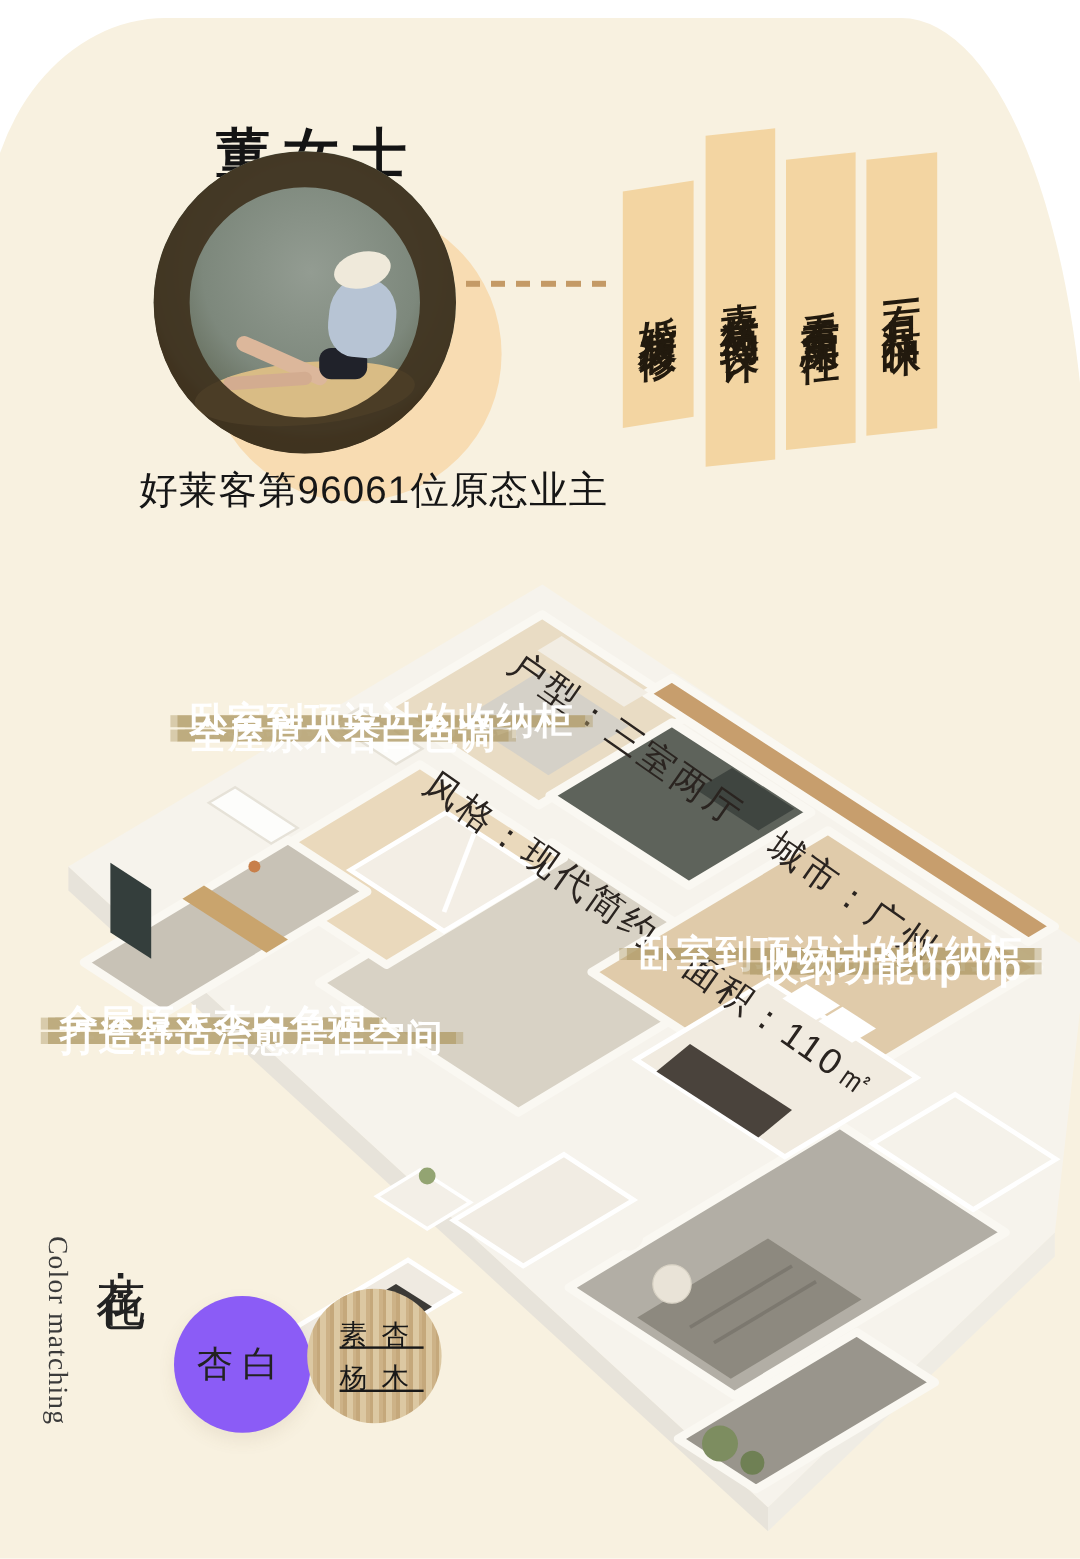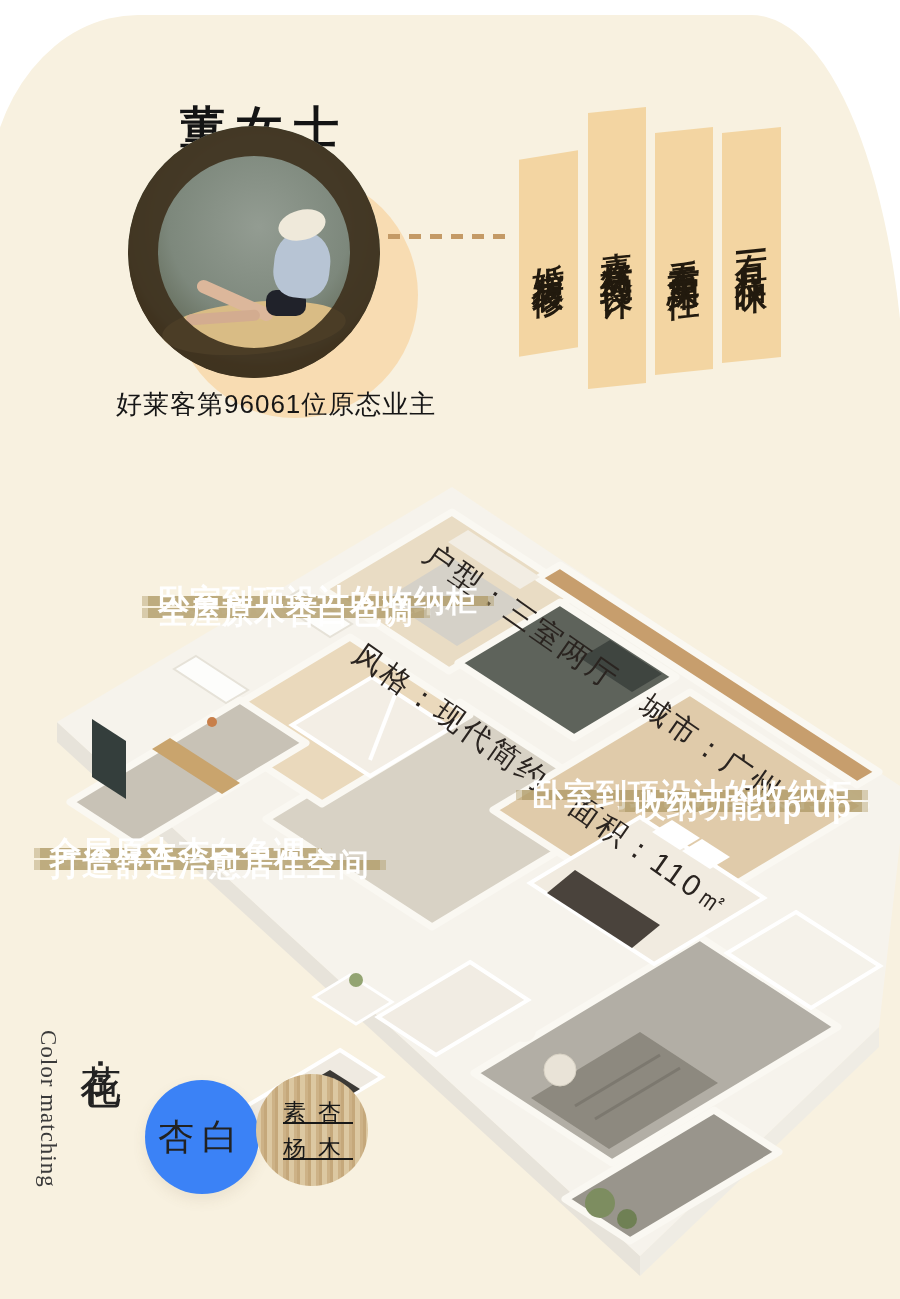--- a/index.html
+++ b/index.html
@@ -22,21 +22,21 @@
   .avatar .leg2{position:absolute;left:58px;top:186px;width:74px;height:11px;background:#d3ac90;
                 border-radius:8px;transform:rotate(-4deg);}
   .avatar .shorts{position:absolute;left:138px;top:164px;width:40px;height:26px;background:#20222a;
                   border-radius:10px;}
   .avatar .shirt{position:absolute;left:146px;top:106px;width:56px;height:66px;background:#b7c4d4;
                  border-radius:45% 45% 40% 40%;transform:rotate(6deg);}
   .avatar .hat{position:absolute;left:150px;top:84px;width:48px;height:30px;background:#efe9da;
                border-radius:50%;transform:rotate(-14deg);}
   .avatar::after{content:"";position:absolute;inset:0;border-radius:50%;
                  border:30px solid rgba(63,50,30,0.92);box-sizing:border-box;}
-  .avatar-caption{position:absolute;left:116px;top:387px;font-size:26px;color:#161616;letter-spacing:1px;}
+  .avatar-caption{position:absolute;left:116px;top:387px;font-size:32px;color:#161616;letter-spacing:1px;}
   .dashed-line{position:absolute;left:388px;top:234px;width:126px;height:5px;
                background:repeating-linear-gradient(90deg,#c49a66 0 12px,transparent 12px 21px);}
   
   .tag{position:absolute;background:#f3d5a2;color:#221a0e;font-weight:700;font-size:32px;
        writing-mode:vertical-rl;text-orientation:upright;letter-spacing:7px;
        display:flex;align-items:center;justify-content:center;}
   .tag1{left:519px;top:155px;width:59px;height:197px;transform:skewY(-9deg);}
   .tag2{left:588px;top:110px;width:58px;height:276px;transform:skewY(-6deg);}
   .tag3{left:655px;top:130px;width:58px;height:242px;transform:skewY(-6deg);}
   .tag4{left:722px;top:130px;width:59px;height:230px;transform:skewY(-6deg);}
@@ -54,22 +54,22 @@
   .anno-3{left:522px;top:790px;text-align:right;}
   .anno-4{left:398px;top:1046px;width:482px;text-align:right;}
   .anno-4 .row1{text-align:left;}
   
   .color-en{position:absolute;left:61px;top:1030px;font-family:"Liberation Serif","DejaVu Serif",serif;
             font-size:23px;color:#3a3a3a;transform:rotate(90deg);transform-origin:0 0;letter-spacing:1px;}
   .color-cn{position:absolute;left:74px;top:1032px;writing-mode:vertical-rl;text-orientation:upright;
             font-family:"Liberation Serif","DejaVu Serif",serif;font-size:41px;color:#222;letter-spacing:4px;}
   .swatch{position:absolute;border-radius:50%;display:flex;flex-direction:column;
           align-items:center;justify-content:center;color:#222;}
-  .swatch-white{left:145px;top:1080px;width:114px;height:114px;background:#3b82f6;
-                box-shadow:0 6px 14px rgba(120,100,60,0.10);font-size:36px;letter-spacing:8px;}
+  .swatch-white{left:145px;top:1080px;width:114px;height:114px;background:#8b5cf6;
+                box-shadow:0 6px 14px rgba(120,100,60,0.10);font-size:30px;letter-spacing:8px;}
   .swatch-wood{left:256px;top:1074px;width:112px;height:112px;color:#181818;
                background:repeating-linear-gradient(90deg,#dcc8a2 0 5px,#cdb287 5px 8px,#c5a87b 8px 11px);
                font-size:23px;line-height:36px;letter-spacing:12px;text-decoration:underline;}
   .swatch-wood .ln{text-indent:12px;}
   .house-svg{position:absolute;left:0;top:470px;}
 </style>
 </head>
 <body>
 
 <div class="canvas">

